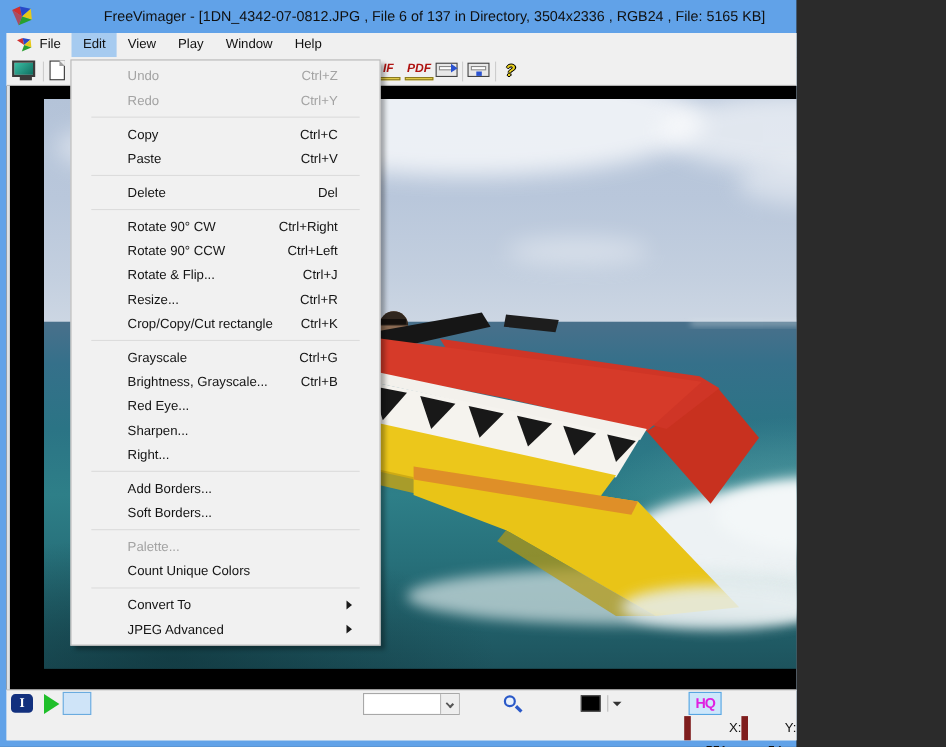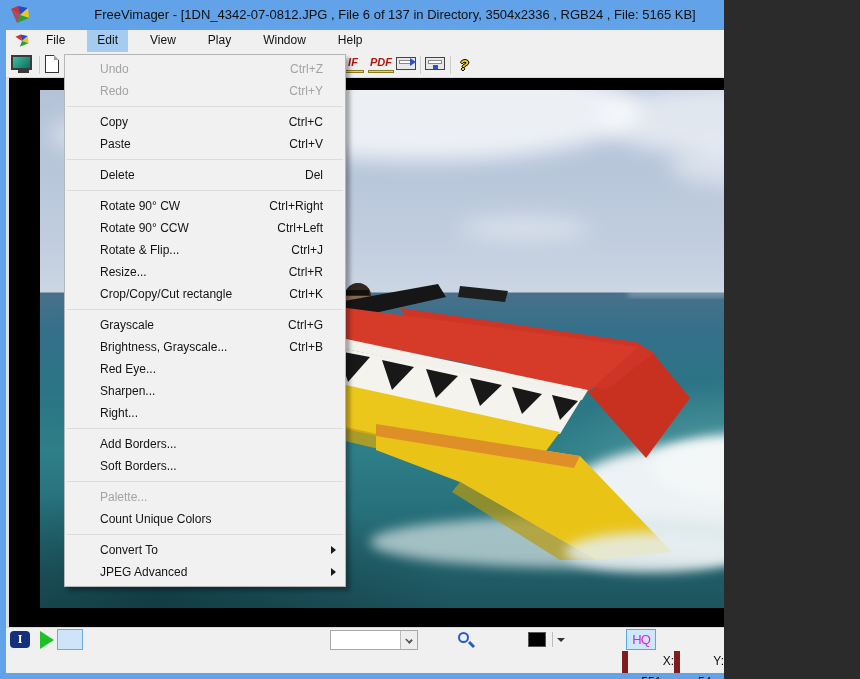--- a/index.html
+++ b/index.html
@@ -25,21 +25,21 @@
   .cap-close {
     left:806px; top:2px; width:46px; height:26px;
     background:var(--close_button,#c9504f); border:1px solid #b34341;
     color:#fff; text-align:center; line-height:24px; font-size:14px; font-weight:bold;
   }
   
   .client { position:absolute; left:6px; top:30px; width:848px; height:643px; background:#f0f0f0; }
   
   .menubar { position:absolute; left:0; top:0; width:848px; height:22px; background:#f0f0f0; font-size:12px; }
   .mdi-doc-icon { position:absolute; left:8px; top:3px; width:16px; height:16px; }
-  .mb-items { position:absolute; left:30px; top:0; height:22px; display:flex;gap:12px; }
+  .mb-items { position:absolute; left:20px; top:0; height:22px; display:flex; }
   .mb-item { height:22px; line-height:21px; padding:0 10px; color:#111; cursor:default; }
   .mb-item.selected { background:var(--menu_highlight,#a6cbf0); }
   .mdi-btns { position:absolute; right:2px; top:3px; display:flex; gap:2px; }
   .mdi-btn { width:20px; height:16px; background:#f6f6f6; border:1px solid #aab4c0; position:relative; }
   .mdi-btn .g1 { position:absolute; left:5px; top:10px; width:9px; height:2px; background:#222; }
   .mdi-btn .g2 { position:absolute; left:6px; top:4px; width:7px; height:6px; border:1px solid #222; background:#f6f6f6; }
   .mdi-btn .g2b { position:absolute; left:4px; top:6px; width:7px; height:6px; border:1px solid #222; background:#f6f6f6; }
   .mdi-btn .gx { position:absolute; left:0; top:1px; width:100%; text-align:center; font-size:11px; color:#222; line-height:14px; }
   
   .toolbar { position:absolute; left:0; top:22px; width:848px; height:26px; background:#f0f0f0; border-bottom:1px solid #d9d9d9;font-style:italic; }
@@ -91,35 +91,35 @@
   .zoom-combo { position:absolute; left:324px; top:2px; width:88px; height:20px; background:#fff; border:1px solid #a8a8a8; }
   .zoom-combo .btn { position:absolute; right:0; top:0; width:17px; height:18px; background:#eee; border-left:1px solid #bbb; }
   .zoom-combo .chev { position:absolute; right:5px; top:6px; width:6px; height:6px; border-right:2px solid #555; border-bottom:2px solid #555; transform:rotate(45deg) scale(1,.8); }
   .magnifier { position:absolute; left:450px; top:3px; width:20px; height:20px; }
   .magnifier .lens { position:absolute; left:2px; top:1px; width:11px; height:11px; border:2px solid #2a59c8; border-radius:50%; background:#eaf2fb; }
   .magnifier .handle { position:absolute; left:12px; top:12px; width:7px; height:3px; background:#2a59c8; transform:rotate(45deg); }
   .swatch { position:absolute; left:522px; top:4px; width:18px; height:15px; background:#000; border:1px solid #555; }
   .swatch-arrow { position:absolute; left:546px; top:4px; width:14px; height:15px; border-left:1px solid #bdbdbd; }
   .swatch-arrow .tri { position:absolute; left:4px; top:6px; width:0; height:0; border-top:4px solid #333; border-left:4px solid transparent; border-right:4px solid transparent; }
   .hq-btn { position:absolute; left:620px; top:1px; width:30px; height:21px; background:#cde7fb; border:1px solid #58a6e2;
-            color:var(--hq_text,#e020e0); font-weight:normal; font-size:13px; text-align:center; line-height:19px; letter-spacing:-1px; }
+            color:var(--hq_text,#e020e0); font-weight:bold; font-size:13px; text-align:center; line-height:19px; letter-spacing:-1px; }
   
   .statusbar { position:absolute; left:0; top:621px; width:848px; height:22px; background:#f0f0f0; display:flex; font-size:12px; color:#111; }
   .sb-fill { flex:1; }
   .sb-pane { border-left:6px solid #7f1d1d; height:100%; line-height:21px; text-align:right; }
   .sb-x { width:52px; } .sb-y { width:50px; }
   .sb-e1 { width:46px; } .sb-e2 { width:46px; } .sb-e3 { width:38px; position:relative; }
   .grip { position:absolute; right:2px; bottom:2px; width:10px; height:10px; }
   .grip i { position:absolute; width:2px; height:2px; background:#9a9a9a; }
   .grip .d1{ right:0; bottom:0; } .grip .d2{ right:4px; bottom:0; } .grip .d3{ right:0; bottom:4px; }
   .grip .d4{ right:8px; bottom:0; } .grip .d5{ right:4px; bottom:4px; } .grip .d6{ right:0; bottom:8px; }
   
   .menu-popup {
     position:absolute; left:64px; top:54px; width:282px; z-index:100;
-    background:#f1f1f1; border:1px solid #b6b6b6; padding:3px 0;
+    background:#f1f1f1; border:1px solid #b6b6b6; padding:3px 16px;
     box-shadow:4px 4px 4px rgba(0,0,0,0.32); font-size:12px;
   }
   .menu-item { position:relative; display:flex; height:22px; align-items:center; padding:0 22px 0 35px; color:#141414; cursor:default; }
   .menu-item .mi-label { flex:1; white-space:nowrap; }
   .menu-item .mi-shortcut { white-space:nowrap; }
   .menu-item.disabled .mi-label, .menu-item.disabled .mi-shortcut { color:#a3a3a3; }
   .menu-item .mi-arrow { display:none; position:absolute; right:9px; top:7px; width:0; height:0;
       border-left:5px solid #1a1a1a; border-top:4px solid transparent; border-bottom:4px solid transparent; }
   .menu-item.has-submenu .mi-arrow { display:block; }
   .menu-sep { height:1px; background:#dcdcdc; margin:4px 2px; }

